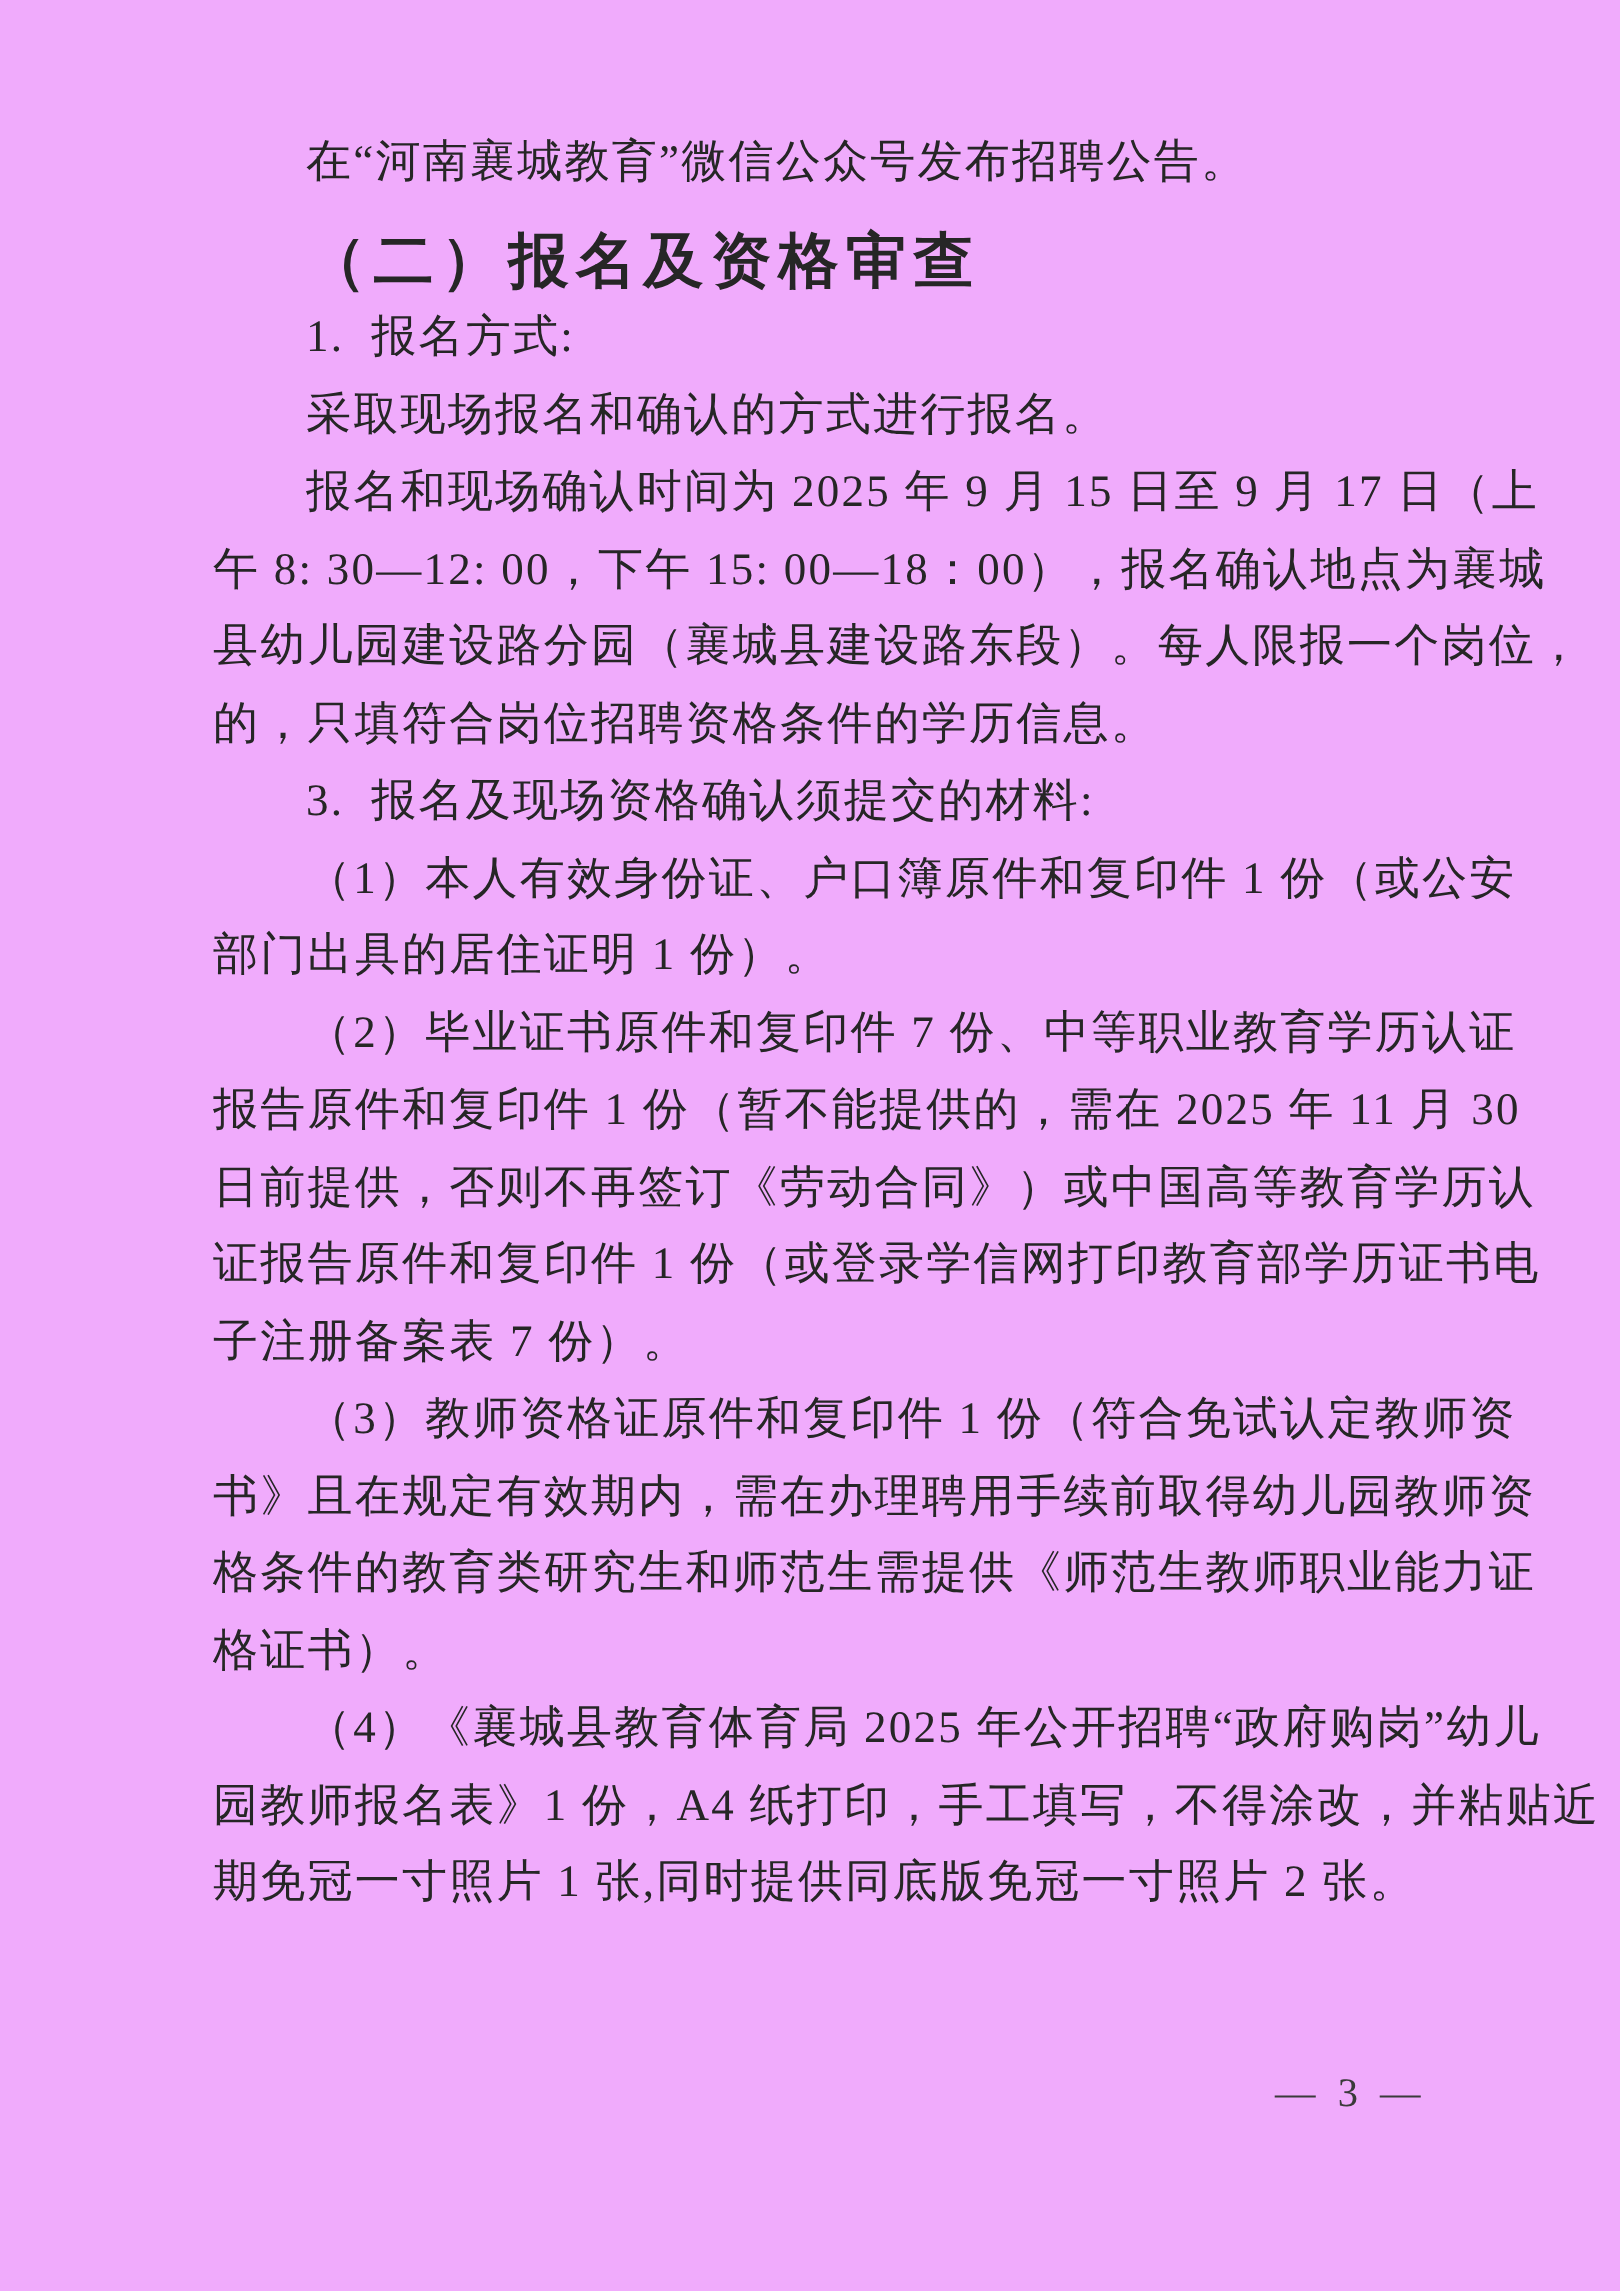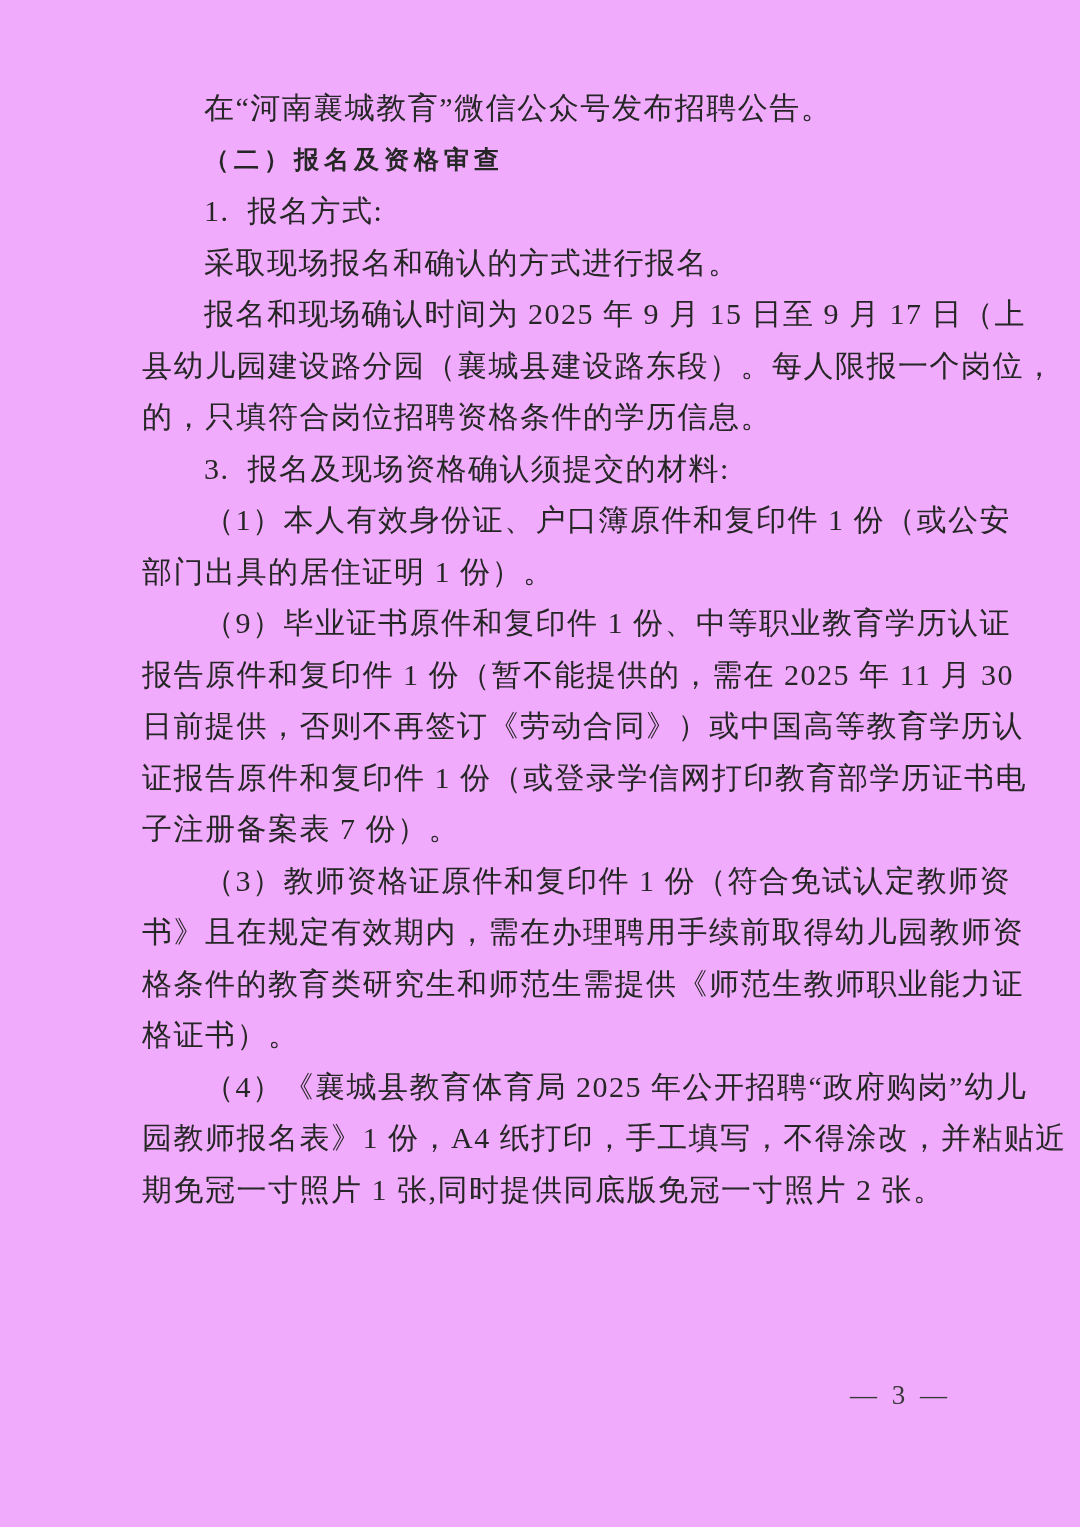--- a/index.html
+++ b/index.html
@@ -30,21 +30,22 @@
     letter-spacing: 1.5px;
     white-space: pre;
     overflow: visible;
   }
   .line.indent {
     padding-left: 62px;
   }
   .line.heading {
     font-weight: bold;
     letter-spacing: 5px;
-    font-size: 25px;
+    font-size: 40px;
+    margin-top: 14px;
   }
   .footer {
     position: absolute;
     left: 850px;
     top: 1380px;
     font-size: 27px;
     letter-spacing: 4px;
     color: #3a3a3a;
     filter: blur(0.3px);
   }
@@ -52,26 +53,27 @@
 </head>
 <body>
 
 <div class="page">
   <div class="content">
       <div class="line indent">在“河南襄城教育”微信公众号发布招聘公告。</div>
       <div class="line indent heading">（二）报名及资格审查</div>
       <div class="line indent">1.  报名方式:</div>
       <div class="line indent">采取现场报名和确认的方式进行报名。</div>
       <div class="line indent">报名和现场确认时间为 2025 年 9 月 15 日至 9 月 17 日（上</div>
+      <div class="line">午 8: 30—12: 00，下午 15: 00—18：00），报名确认地点为襄城</div>
       <div class="line">县幼儿园建设路分园（襄城县建设路东段）。每人限报一个岗位，</div>
       <div class="line">的，只填符合岗位招聘资格条件的学历信息。</div>
       <div class="line indent">3.  报名及现场资格确认须提交的材料:</div>
       <div class="line indent">（1）本人有效身份证、户口簿原件和复印件 1 份（或公安</div>
       <div class="line">部门出具的居住证明 1 份）。</div>
-      <div class="line indent">（9）毕业证书原件和复印件 1 份、中等职业教育学历认证</div>
+      <div class="line indent">（2）毕业证书原件和复印件 7 份、中等职业教育学历认证</div>
       <div class="line">报告原件和复印件 1 份（暂不能提供的，需在 2025 年 11 月 30</div>
       <div class="line">日前提供，否则不再签订《劳动合同》）或中国高等教育学历认</div>
       <div class="line">证报告原件和复印件 1 份（或登录学信网打印教育部学历证书电</div>
       <div class="line">子注册备案表 7 份）。</div>
       <div class="line indent">（3）教师资格证原件和复印件 1 份（符合免试认定教师资</div>
       <div class="line">书》且在规定有效期内，需在办理聘用手续前取得幼儿园教师资</div>
       <div class="line">格条件的教育类研究生和师范生需提供《师范生教师职业能力证</div>
       <div class="line">格证书）。</div>
       <div class="line indent">（4）《襄城县教育体育局 2025 年公开招聘“政府购岗”幼儿</div>
       <div class="line">园教师报名表》1 份，A4 纸打印，手工填写，不得涂改，并粘贴近</div>

